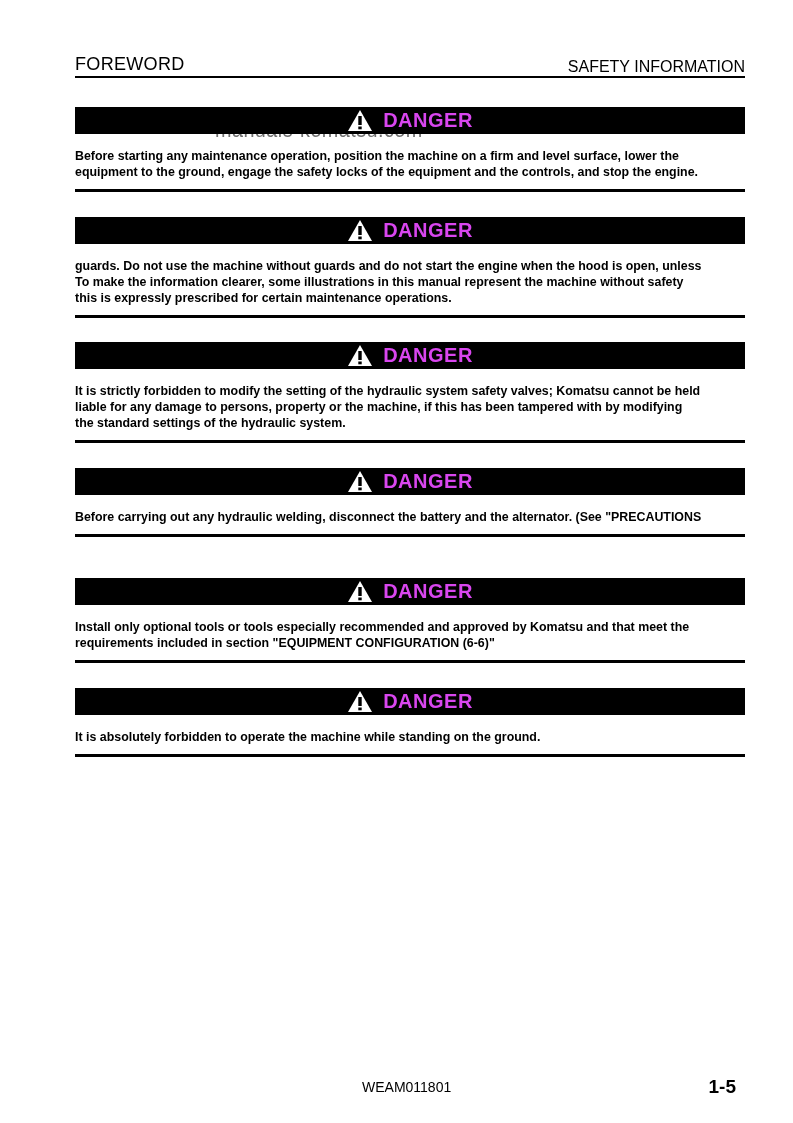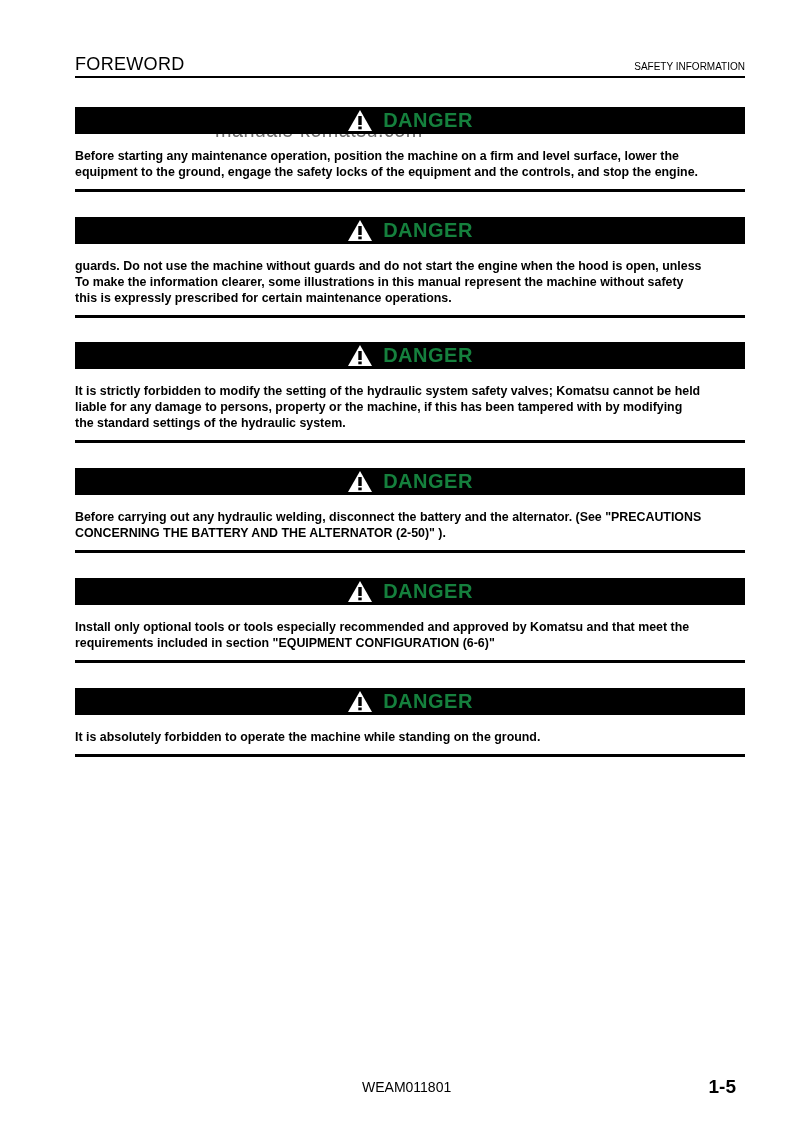--- a/index.html
+++ b/index.html
@@ -2,23 +2,23 @@
 <html><head>
 <meta charset="utf-8">
 <style>
   html, body { margin: 0; padding: 0; background: #ffffff; }
   body { width: 793px; height: 1123px; position: relative; overflow: hidden;
          font-family: "Liberation Sans", sans-serif; color: #000; }
   .header { position: absolute; left: 75px; top: 54px; width: 670px; height: 22px;
             border-bottom: 2px solid #000; }
   .header-title { position: absolute; left: 0; top: 0; font-size: 19px; letter-spacing: 0.3px;
                   font-weight: normal; line-height: 20px; transform: scaleX(0.95); transform-origin: left; }
-  .header-section { position: absolute; right: 0; top: 6px; font-size: 10px; line-height: 14px; }
+  .header-section { position: absolute; right: 0; top: 6px; font-size: 16px; line-height: 14px; }
   .box { position: absolute; left: 75px; width: 670px; }
-  .bar { height: 27px; background: #000; color: #15803d; display: flex; align-items: center;
+  .bar { height: 27px; background: #000; color: #d946ef; display: flex; align-items: center;
          justify-content: center; position: relative; }
   .bar .label { font-size: 20px; font-weight: bold; letter-spacing: 0.5px; margin-left: 10px; line-height: 27px; }
   .warn-icon { width: 26px; height: 23px; display: inline-block; }
   .text { font-size: 12.4px; font-weight: bold; line-height: 16px; margin-top: 14px; letter-spacing: 0; }
   .text .line { display: block; white-space: nowrap; }
   .rule { height: 3px; background: #000; margin-top: 9px; }
   .watermark { position: absolute; left: 215px; top: 117px; font-size: 22px; color: #555;
                opacity: 0.85; letter-spacing: 0.5px; z-index: 0; transform: scaleX(0.9); transform-origin: left; }
   .box1 { z-index: 1; }
   .footer-code { position: absolute; left: 362px; top: 1079px; font-size: 14px; }
@@ -88,21 +88,20 @@
   <div class="bar">
     <svg class="warn-icon" viewBox="0 0 26 23">
       <polygon points="13,1 25,22 1,22" fill="#fff"></polygon>
       <rect x="11.3" y="7" width="3.4" height="9" fill="#000"></rect>
       <rect x="11.3" y="17.5" width="3.4" height="2.8" fill="#000"></rect>
     </svg>
     <span class="label">DANGER</span>
   </div>
   <div class="text">
     <span class="line">Before carrying out any hydraulic welding, disconnect the battery and the alternator. (See "PRECAUTIONS</span>
-    <span class="line">CONCERNING THE BATTERY AND THE ALTERNATOR (2-50)" ).</span>
   </div>
   <div class="rule"></div>
 </div>
 
 <div class="box" style="top:578px;">
   <div class="bar">
     <svg class="warn-icon" viewBox="0 0 26 23">
       <polygon points="13,1 25,22 1,22" fill="#fff"></polygon>
       <rect x="11.3" y="7" width="3.4" height="9" fill="#000"></rect>
       <rect x="11.3" y="17.5" width="3.4" height="2.8" fill="#000"></rect>

